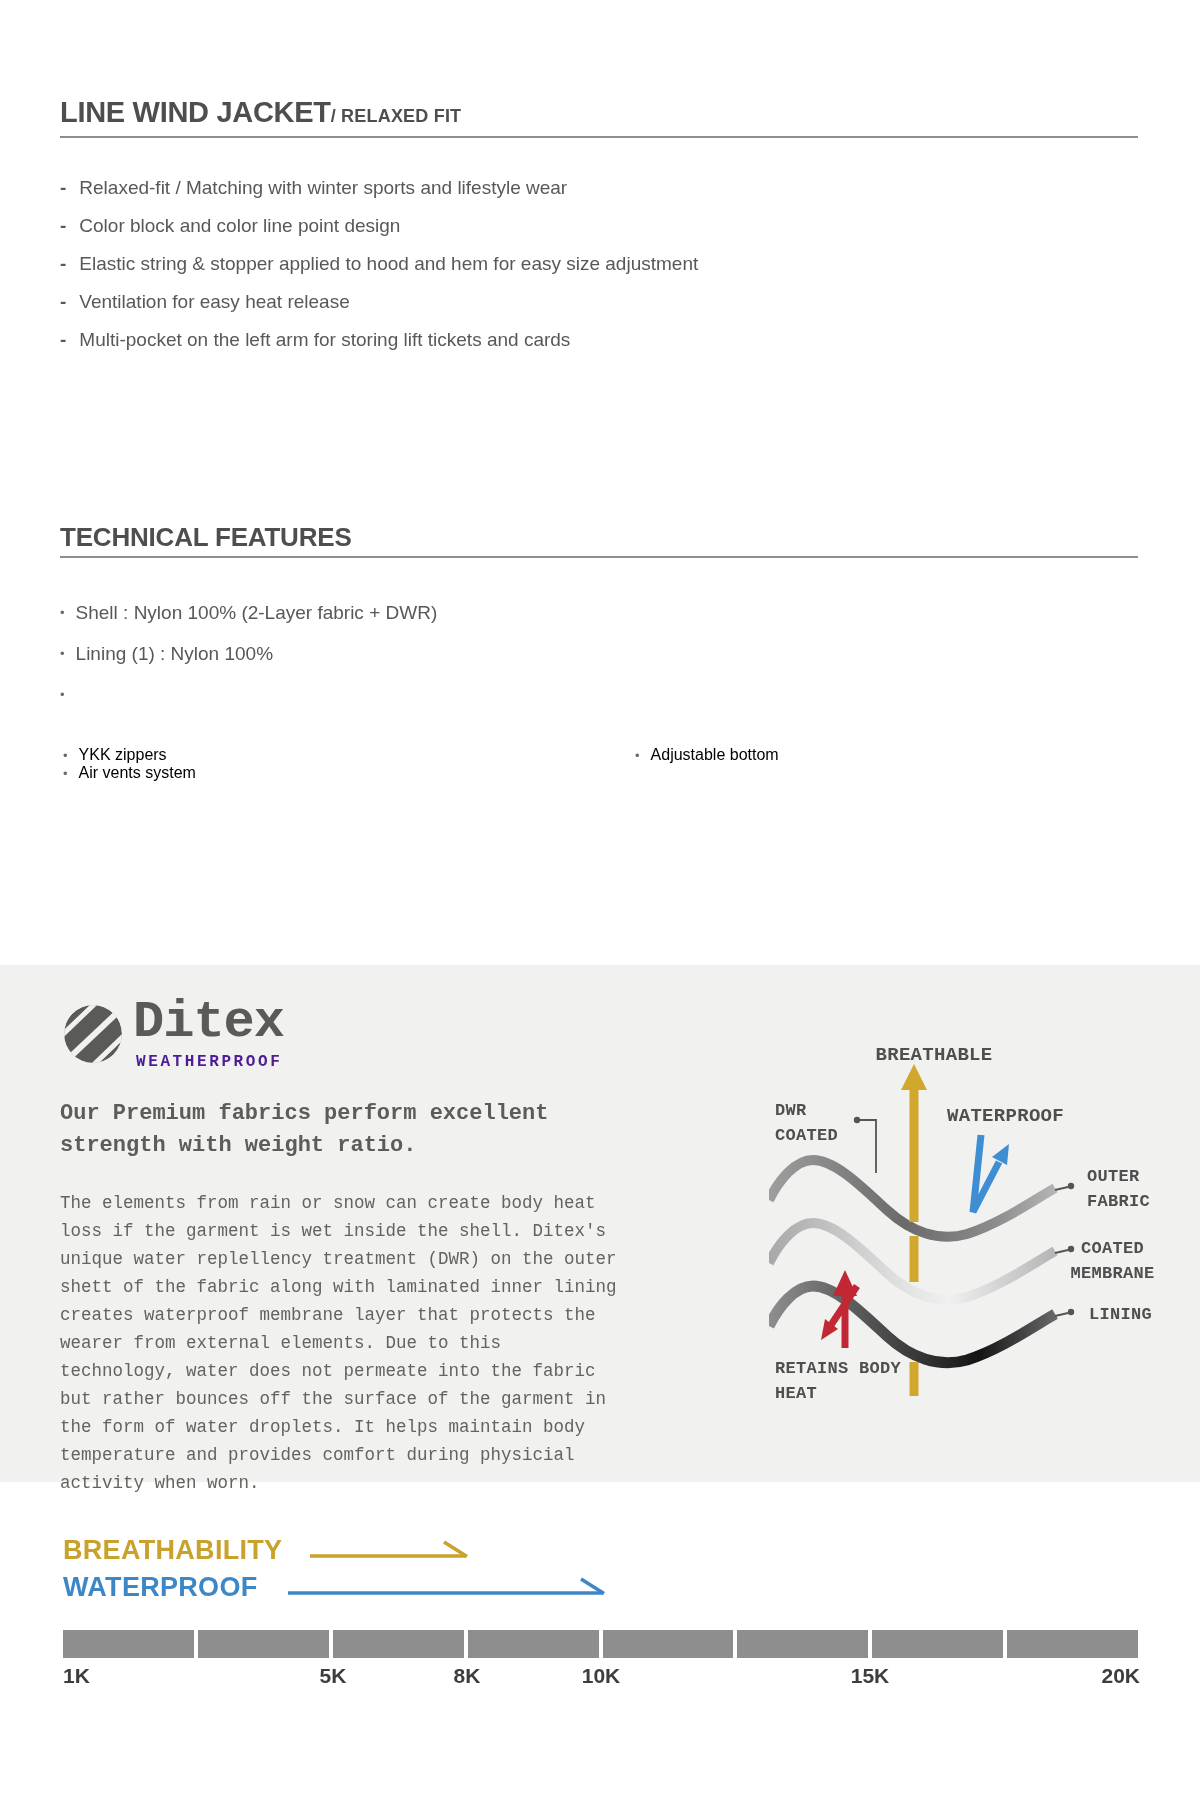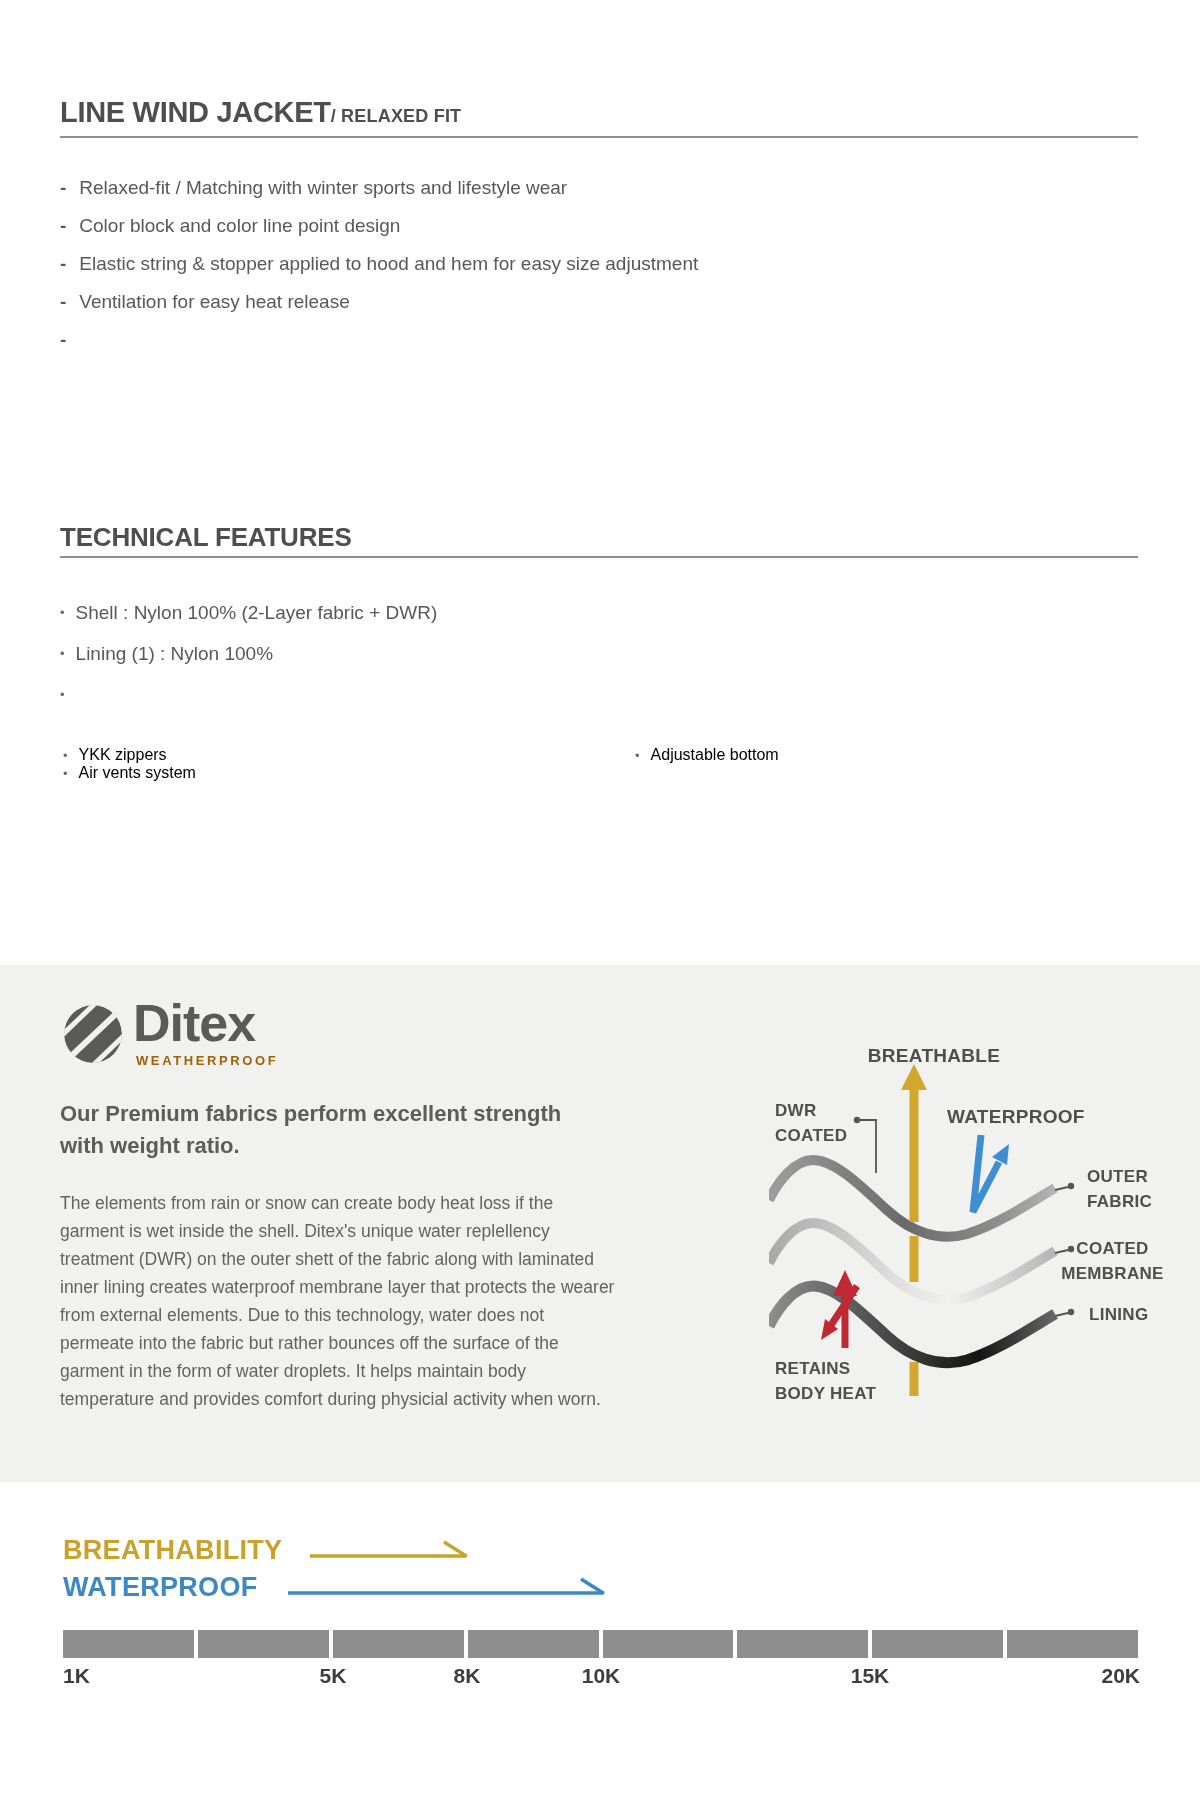--- a/index.html
+++ b/index.html
@@ -24,24 +24,24 @@
 
   .materials { top:592px; }
   .materials li, .extras li { font-size:19px; color:#58585a; display:flex; align-items:center; }
   .materials li { line-height:41px; }
   .bullet { font-size:13px; margin-right:11px; color:#6a6a6a; }
 
   .extras-left  { position:absolute; left:63px;  top:746px; list-style:none; }
   .extras-right { position:absolute; left:635px; top:746px; list-style:none; }
 
   
-  .band { position:absolute; left:0; top:965px; width:1200px; height:517px; background:#f1f1ef; }
+  .band { position:absolute; left:0; top:965px; width:1200px; height:517px; background:#f1f1ef;font-family:Liberation Mono, monospace; }
   .logo-mark { position:absolute; left:62px; top:38px; }
   .brand { position:absolute; left:133px; top:32px; font-size:52px; font-weight:700; color:#5a5a57; letter-spacing:-1px; line-height:1; }
-  .brand-sub { position:absolute; left:136px; top:88px; font-size:13px; font-weight:700; color:#a16207; letter-spacing:2.6px;text-align:right; }
+  .brand-sub { position:absolute; left:136px; top:88px; font-size:16px; font-weight:700; color:#4c1d95; letter-spacing:2.6px;text-align:right; }
   .band-headline { position:absolute; left:60px; top:133px; width:540px; font-size:22px; font-weight:700; line-height:32px; color:#5c5c5a; }
   .band-body { position:absolute; left:60px; top:224px; width:560px; font-size:17.5px; line-height:28px; color:#636361; }
 
   
   .diagram { position:absolute; left:769px; top:75px; width:440px; height:420px; }
   .diagram svg { position:absolute; left:0; top:0; }
   .dlabel { position:absolute; font-weight:700; color:#4f4f4f; font-size:17px; line-height:25px; letter-spacing:0.3px; }
   .lab-breathable { left:85px; top:3px;  width:160px; text-align:center; font-size:19px; }
   .lab-dwr        { left:6px;  top:58px; width:88px; }
   .lab-waterproof { left:178px; top:64px; font-size:19px; }
@@ -85,20 +85,21 @@
     <li>
         <span class="dash">-</span>
         <span>Elastic string &amp; stopper applied to hood and hem for easy size adjustment</span>
       </li>
     <li>
         <span class="dash">-</span>
         <span>Ventilation for easy heat release</span>
       </li>
     <li>
         <span class="dash">-</span>
+        <span>Multi-pocket on the left arm for storing lift tickets and cards</span>
       </li>
   </ul>
 
   <h2 class="tech-heading">TECHNICAL FEATURES</h2>
   <div class="rule rule-tech"></div>
 
   <ul class="plain materials">
     <li>
         <span class="bullet">•</span>
         <span>Shell :  Nylon 100% (2-Layer fabric + DWR)</span>

